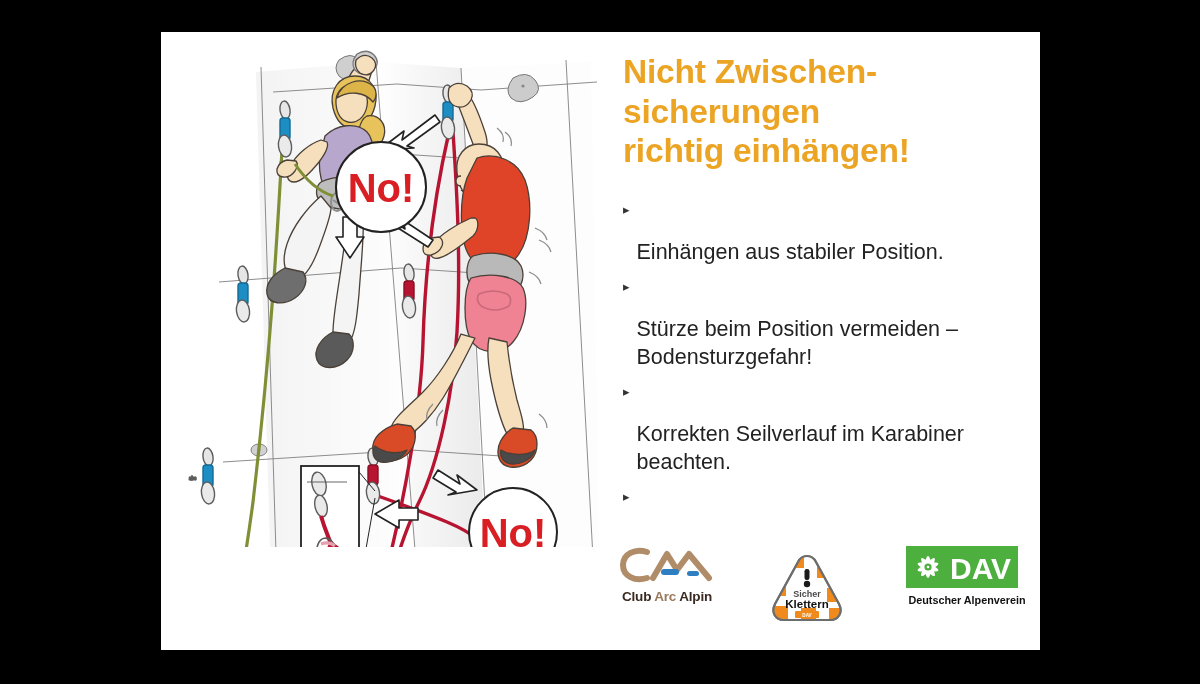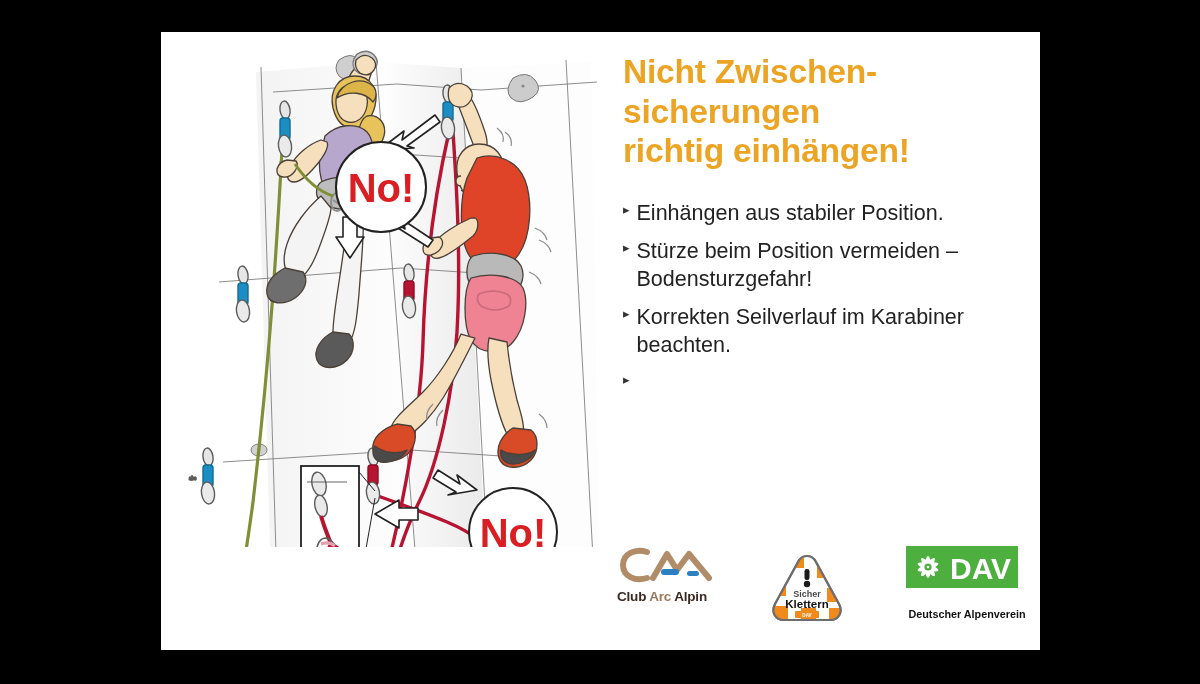--- a/index.html
+++ b/index.html
@@ -9,29 +9,29 @@
   .illus{position:absolute;left:0px;top:0px;width:440px;height:515px;overflow:hidden;}
   .illus svg{position:absolute;left:0;top:0;}
   .content{position:absolute;left:452px;top:0;width:427px;height:618px;}
   .title{position:absolute;left:10px;top:20px;width:410px;color:#eca424;
          font-size:33.5px;font-weight:bold;line-height:1.18;letter-spacing:-0.2px;}
   .title div{white-space:nowrap;}
   .bullets{position:absolute;left:10px;top:168px;width:415px;}
   .bullet{display:flex;align-items:flex-start;margin-bottom:10px;}
   .bullet .tri{flex:0 0 auto;color:#333;font-size:13px;line-height:1.42;margin-right:7px;
                margin-top:1px;}
-  .bullet .btxt{color:#222;font-size:21.5px;line-height:1.30;}
+  .bullet .btxt{color:#222;font-size:21.5px;line-height:1.30;margin-top:39px;}
   .logos{position:absolute;left:0px;top:500px;width:427px;height:100px;}
   .logo-caa{position:absolute;left:165px;top:12px;width:100px;height:62px;}
   .logo-sk{position:absolute;left:300px;top:0px;width:80px;height:85px;}
   .logo-dav{position:absolute;left:440px;top:10px;width:122px;height:68px;}
   .lg-cap{font-size:13.5px;font-weight:bold;color:#3a2a22;letter-spacing:-0.2px;
-          text-align:left;margin-top:1px;}
+          text-align:center;margin-top:1px;}
   .lg-cap .arc{color:#9a7a5c;}
-  .dav-cap{font-size:10.8px;font-weight:bold;color:#111;text-align:center;margin-top:16px;}
+  .dav-cap{font-size:10.8px;font-weight:bold;color:#111;text-align:center;margin-top:2px;}
 </style>
 </head>
 <body>
 
 <div class="slide">
 
   <div class="illus">
     <svg width="440" height="618" viewBox="0 0 440 618" xmlns="http://www.w3.org/2000/svg">
       <defs>
         <linearGradient id="shade" x1="0" y1="0" x2="1" y2="0">

